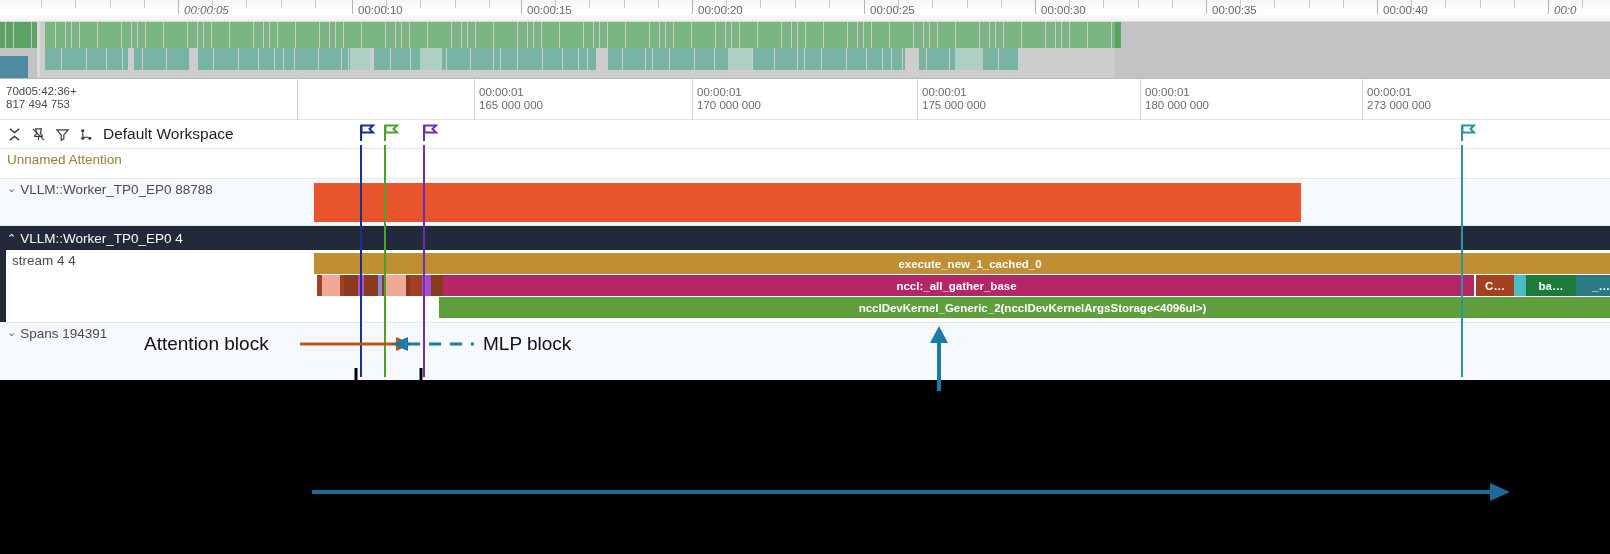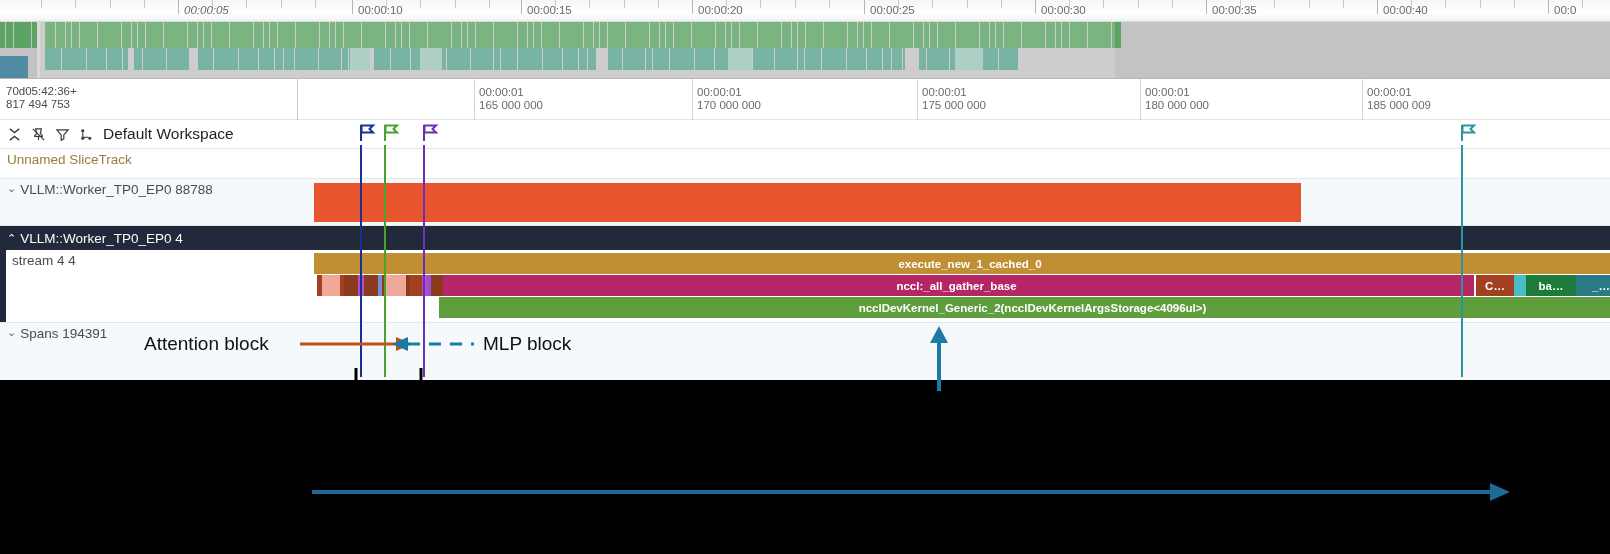--- a/index.html
+++ b/index.html
@@ -136,21 +136,21 @@
         </div>
       <div id="ov-ruler-labels">
           <div class="ov-lbl" style="left: 184px; font-style: italic;">00:00:05</div>
           <div class="ov-lbl" style="left: 358px;">00:00:10</div>
           <div class="ov-lbl" style="left: 527px;">00:00:15</div>
           <div class="ov-lbl" style="left: 698px;">00:00:20</div>
           <div class="ov-lbl" style="left: 870px;">00:00:25</div>
           <div class="ov-lbl" style="left: 1041px;">00:00:30</div>
           <div class="ov-lbl" style="left: 1212px;">00:00:35</div>
           <div class="ov-lbl" style="left: 1383px;">00:00:40</div>
-          <div class="ov-lbl" style="left: 1554px;">00:0</div>
+          <div class="ov-lbl" style="left: 1554px; font-style: italic;">00:0</div>
         </div>
     </div>
 
     <div class="ov-map">
       <div class="ov-seg" style="left:0;top:34px;width:28px;height:22px;background:#4f8ca3;"></div>
 
       <div id="ov-green-top">
           <div class="ov-seg" style="left: 0px; top: 0px; width: 5px; height: 26px; background: rgb(93, 164, 100);"></div>
           <div class="ov-seg" style="left: 6px; top: 0px; width: 7px; height: 26px; background: rgb(93, 164, 100);"></div>
           <div class="ov-seg" style="left: 14px; top: 0px; width: 17px; height: 26px; background: rgb(93, 164, 100);"></div>
@@ -319,21 +319,21 @@
           <div class="t-gridline" style="left: 692px;"></div>
           <div class="t-gridline" style="left: 917px;"></div>
           <div class="t-gridline" style="left: 1140px;"></div>
           <div class="t-gridline" style="left: 1362px;"></div>
         </div>
       <div id="t-labels">
           <div class="t-lbl" style="left: 479px;"><span>00:00:01</span><span class="l2">165 000 000</span></div>
           <div class="t-lbl" style="left: 697px;"><span>00:00:01</span><span class="l2">170 000 000</span></div>
           <div class="t-lbl" style="left: 922px;"><span>00:00:01</span><span class="l2">175 000 000</span></div>
           <div class="t-lbl" style="left: 1145px;"><span>00:00:01</span><span class="l2">180 000 000</span></div>
-          <div class="t-lbl" style="left: 1367px;"><span>00:00:01</span><span class="l2">185 000 009</span></div>
+          <div class="t-lbl" style="left: 1367px;"><span>00:00:01</span><span class="l2">273 000 000</span></div>
         </div>
     </div>
     <div class="origin">
       <span>70d05:42:36+</span><br>
       <span>817 494 753</span>
     </div>
 
     <div class="namecol-div"></div>
     <div id="vgrids">
         <div class="vgrid" style="left: 474px;"></div>
@@ -370,21 +370,21 @@
               <circle cx="11.5" cy="12" r="1.7" fill="#3d3d3f"></circle>
               <path d="M4 5.7 v5" stroke="#3d3d3f" stroke-width="1.2"></path>
               <path d="M4 11 h6" stroke="#3d3d3f" stroke-width="1.2"></path>
             </svg>
         </span>
         <span class="ws-title">Default Workspace</span>
       </div>
     </div>
 
     <div class="trow r-unnamed">
-      <div class="tname">Unnamed SliceTrack</div>
+      <div class="tname">Unnamed Attention</div>
       <div class="tcanvas"></div>
     </div>
 
     <div class="trow r-w88788">
       <div class="tname">
         <span class="chev">⌄</span>
           <span>VLLM::Worker_TP0_EP0 88788</span>
       </div>
       <div class="tcanvas">
         <div class="slice" id="slice-w88788" style="left: 0px; top: 4px; width: 987px; height: 39px; background: rgb(232, 85, 45);"></div>

